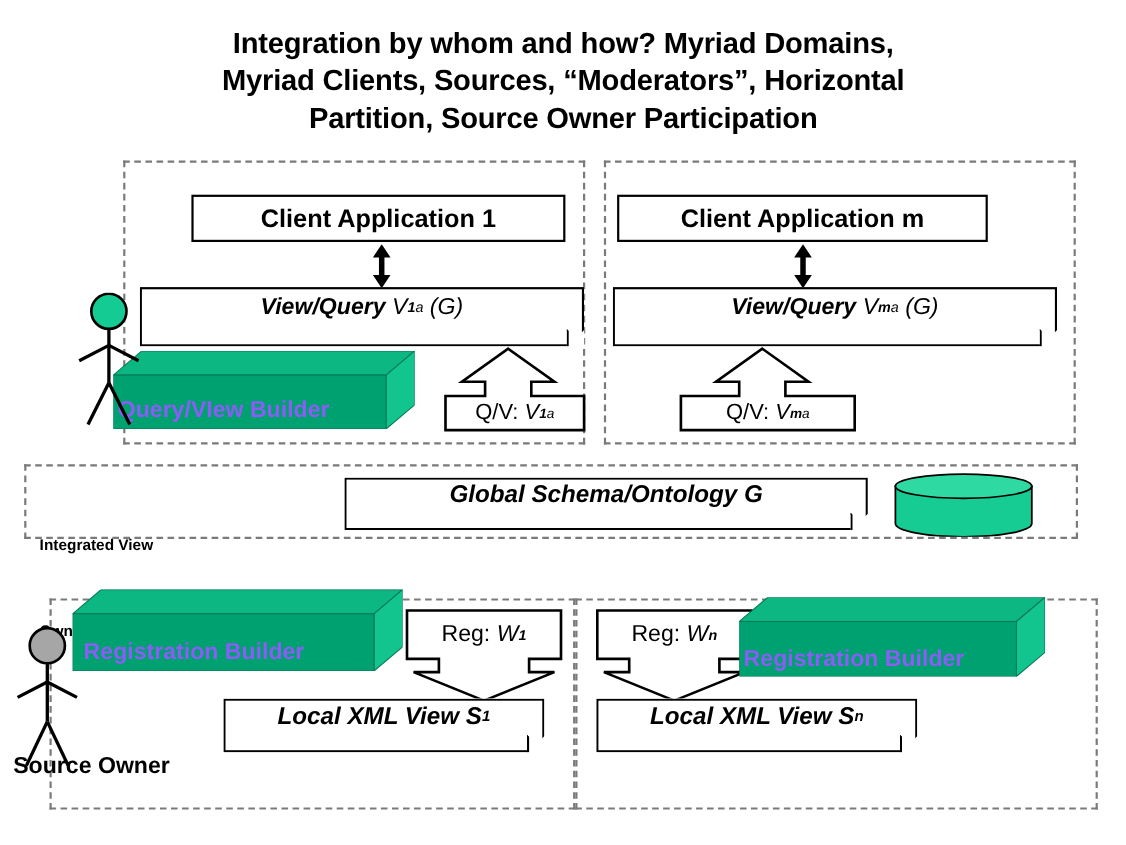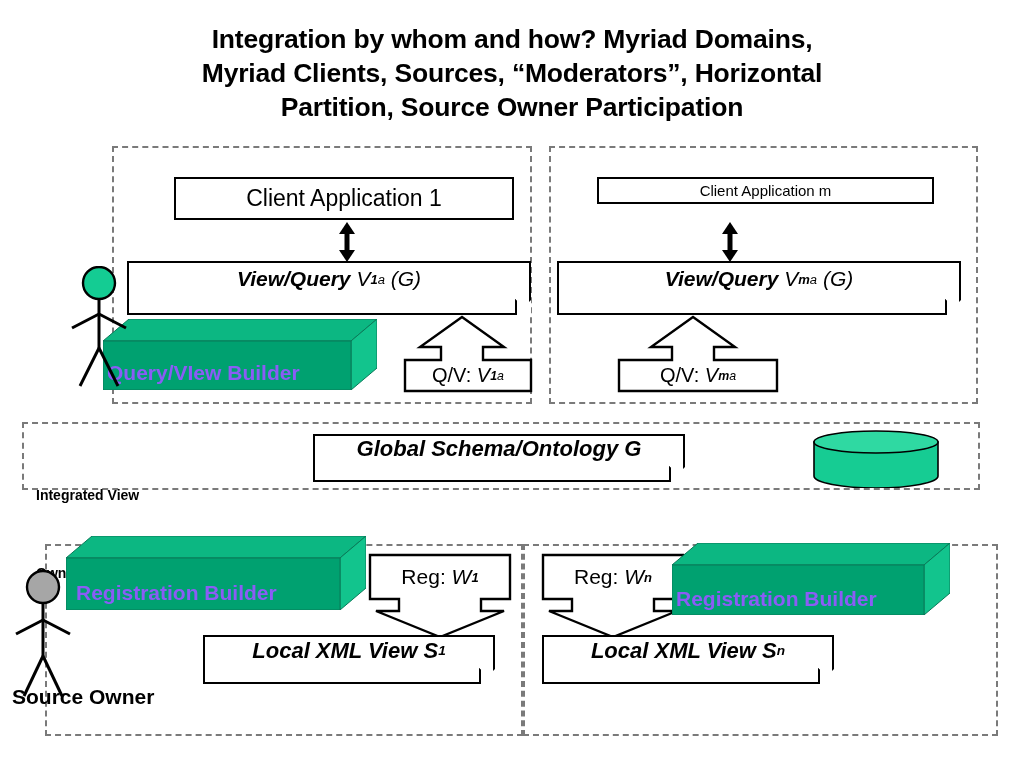--- a/index.html
+++ b/index.html
@@ -34,21 +34,21 @@
   
   .rbox{
     position:absolute;
     box-sizing:border-box;
     border:2px solid #000;
     background:#fff;
     display:flex;align-items:center;justify-content:center;
     text-align:center;
     color:#000;
   }
-  .rbox.bold{font-weight:normal;}
+  .rbox.bold{font-weight:bold;}
 
   
   .docbox{
     position:absolute;
     box-sizing:border-box;
     background:#fff;
   }
   .docbox .fill{
     position:absolute;inset:0;
     background:#fff;
@@ -164,21 +164,21 @@
       <line x1="31" y1="33" x2="31" y2="82" stroke="#000" stroke-width="3"></line>
       <line x1="31" y1="48" x2="4" y2="62" stroke="#000" stroke-width="3"></line>
       <line x1="31" y1="48" x2="58" y2="62" stroke="#000" stroke-width="3"></line>
       <line x1="31" y1="82" x2="12" y2="120" stroke="#000" stroke-width="3"></line>
       <line x1="31" y1="82" x2="50" y2="120" stroke="#000" stroke-width="3"></line>
     </svg>
   </div>
 
   <div class="panel" style="left:549px;top:146px;width:429px;height:258px;"></div>
 
-  <div class="rbox bold" style="left:561px;top:177px;width:337px;height:27px;font-size:15px;margin-left:36px;">
+  <div class="rbox bold" style="left:561px;top:177px;width:337px;height:43px;font-size:23px;">
     <span>Client Application m</span>
   </div>
 
   <div class="arrow" style="left:719px;top:222px;width:22px;height:40px;">
     <svg width="22" height="40" viewBox="0 0 22 40">
       <line x1="11" y1="6" x2="11" y2="34" stroke="#000" stroke-width="5"></line>
       <polygon points="11,0 3,12 19,12" fill="#000"></polygon>
       <polygon points="11,40 3,28 19,28" fill="#000"></polygon>
     </svg>
   </div>
@@ -200,21 +200,21 @@
     </div>
   </div>
 
   <div class="panel" style="left:22px;top:422px;width:958px;height:68px;"></div>
 
   <div class="domlabel" style="left:36px;top:430px;font-size:14px;">
     <div>Integrated View</div>
     <div>Owner’s Domain</div>
   </div>
 
-  <div class="docbox" style="left:313px;top:434px;width:372px;height:48px;">
+  <div class="docbox" style="left:313px;top:434px;width:476px;height:48px;">
     <div class="fill"></div>
     <div class="fold"></div>
     <div class="txt" style="font-size:22px;">Global Schema/Ontology G</div>
   </div>
 
   <div class="cyl" style="left:812px;top:430px;width:128px;height:58px;">
     <svg width="128" height="58" viewBox="0 0 128 58">
       <path d="M2,12 L2,46 A62,12 0 0 0 126,46 L126,12 Z" fill="#16cc93" stroke="#000" stroke-width="1.6"></path>
       <ellipse cx="64" cy="12" rx="62" ry="11" fill="#2fd9a2" stroke="#000" stroke-width="1.6"></ellipse>
     </svg>

